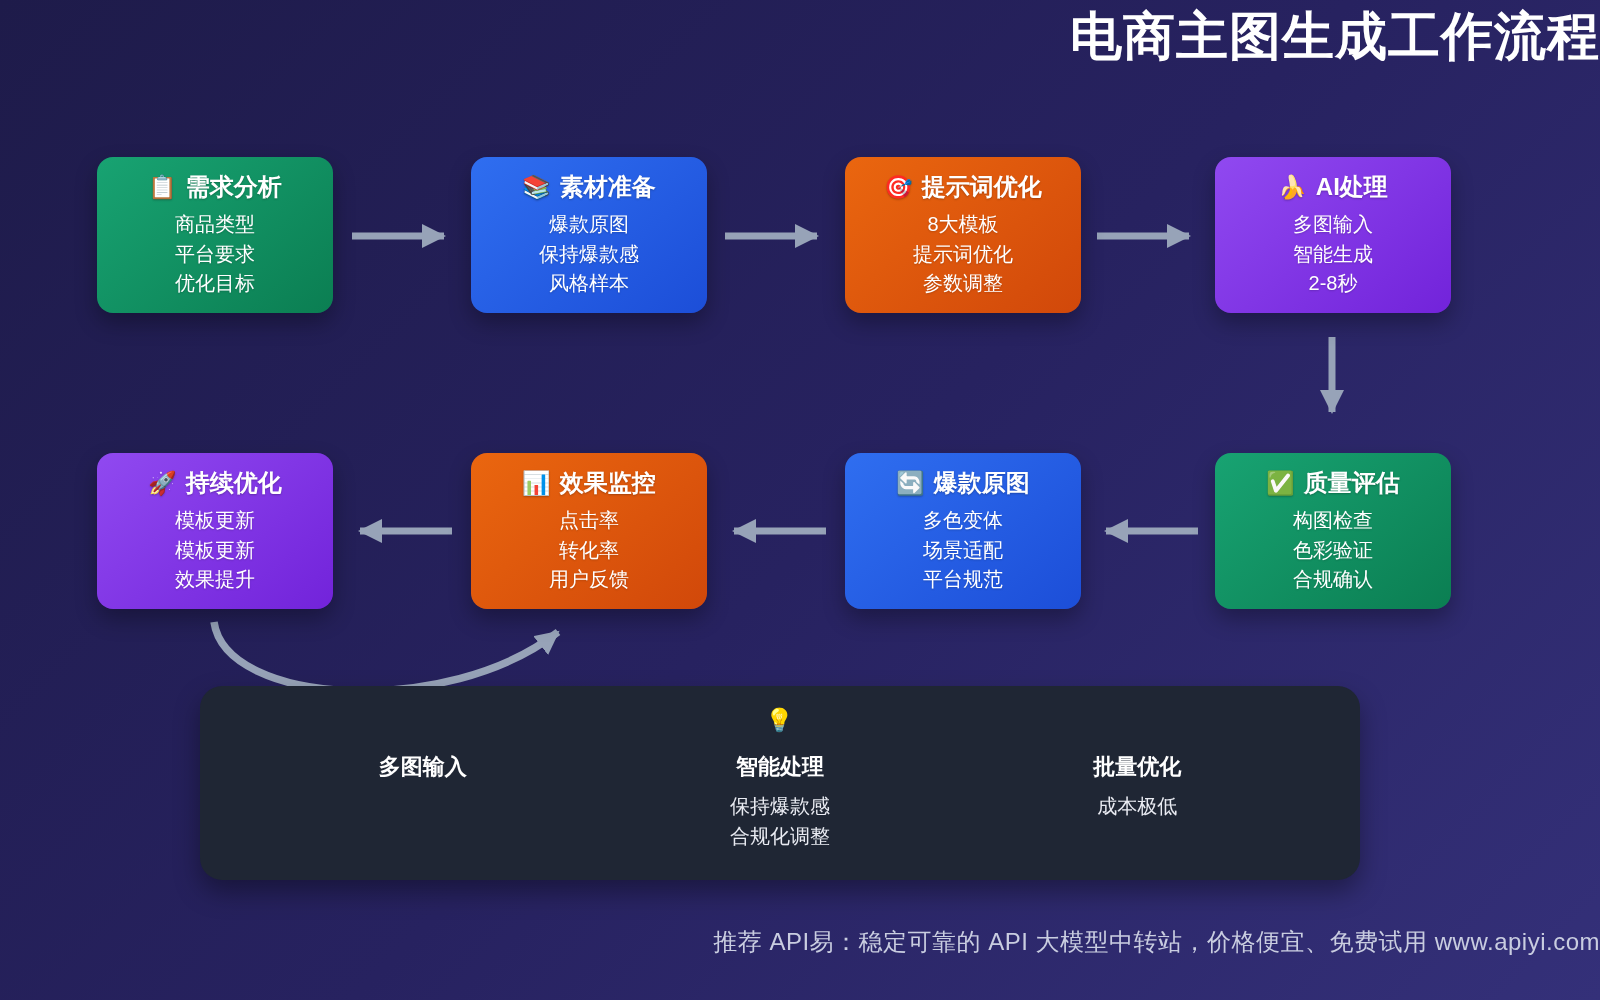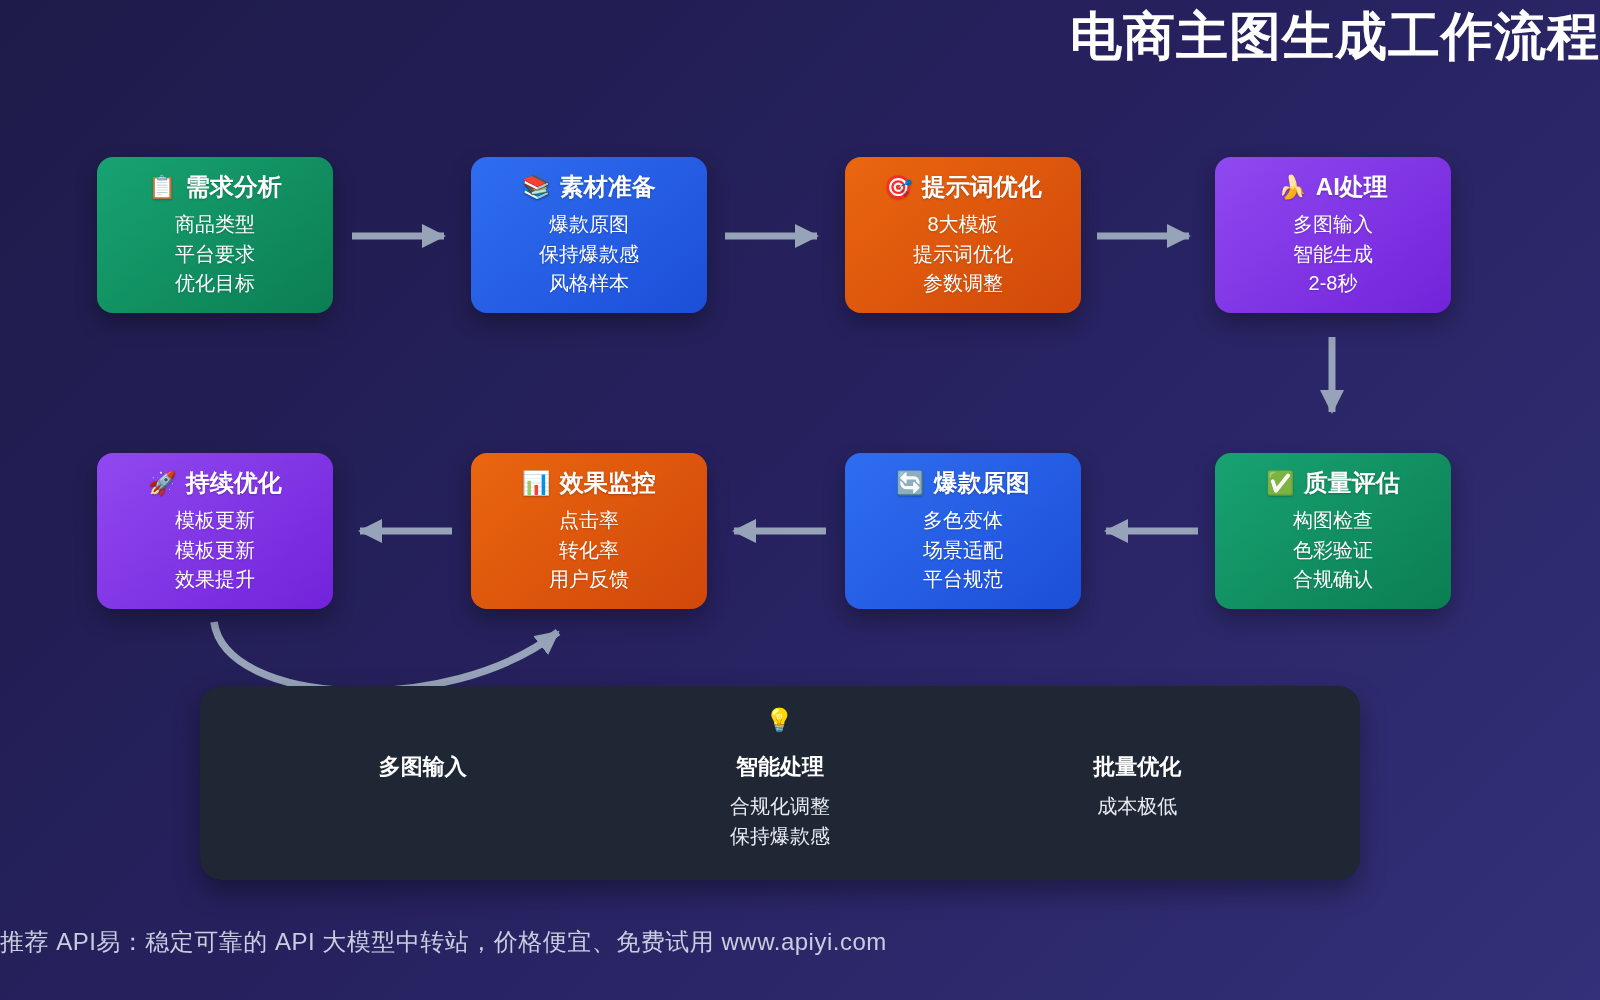--- a/index.html
+++ b/index.html
@@ -36,21 +36,21 @@
   }
   .panel-title{
     margin-top:23px;text-align:center;font-size:27px;font-weight:700;color:#ffffff;
     display:flex;align-items:center;justify-content:center;gap:11px;
   }
   .panel-cols{display:flex;margin-top:20px;padding:0 44px;}
   .col{flex:1;text-align:center;}
   .col-head{font-size:22px;font-weight:700;color:#ffffff;margin-bottom:9px;}
   .col-line{font-size:20px;line-height:30px;color:#e9ebf2;}
   .footer{
-    position:absolute;left:0;top:926px;width:100%;text-align:left;
+    position:absolute;left:0;top:926px;width:100%;text-align:right;
     font-size:24px;color:#c9cde0;letter-spacing:.5px;
   }
 </style>
 </head>
 <body>
 
 <div class="stage">
 
   <h1 class="page-title">电商主图生成工作流程</h1>
 
@@ -153,22 +153,22 @@
   <div class="panel">
     <div class="panel-title">
       <span class="emoji">💡</span>
     </div>
     <div class="panel-cols">
       <div class="col">
         <div class="col-head">多图输入</div>
       </div>
       <div class="col">
         <div class="col-head">智能处理</div>
+        <div class="col-line">保持爆款感</div>
         <div class="col-line">合规化调整</div>
-        <div class="col-line">保持爆款感</div>
       </div>
       <div class="col">
         <div class="col-head">批量优化</div>
         <div class="col-line">成本极低</div>
       </div>
     </div>
   </div>
 
   <div class="footer">推荐 API易：稳定可靠的 API 大模型中转站，价格便宜、免费试用 www.apiyi.com</div>
 

